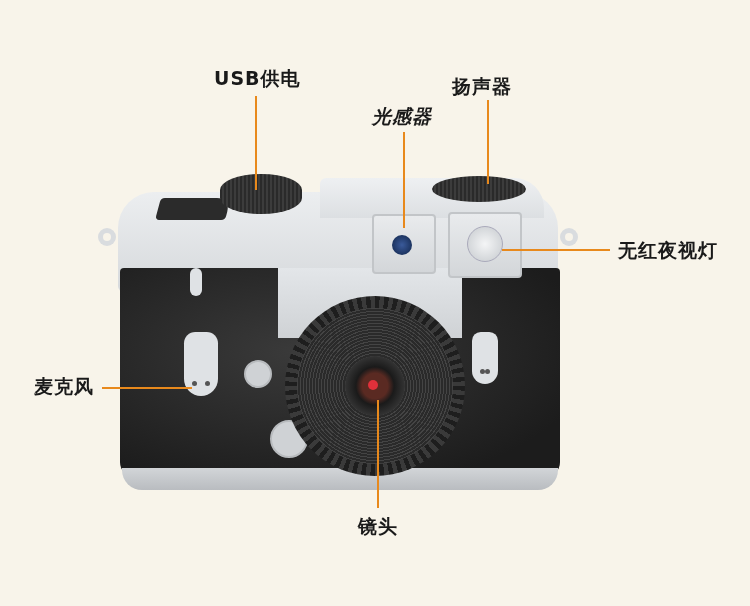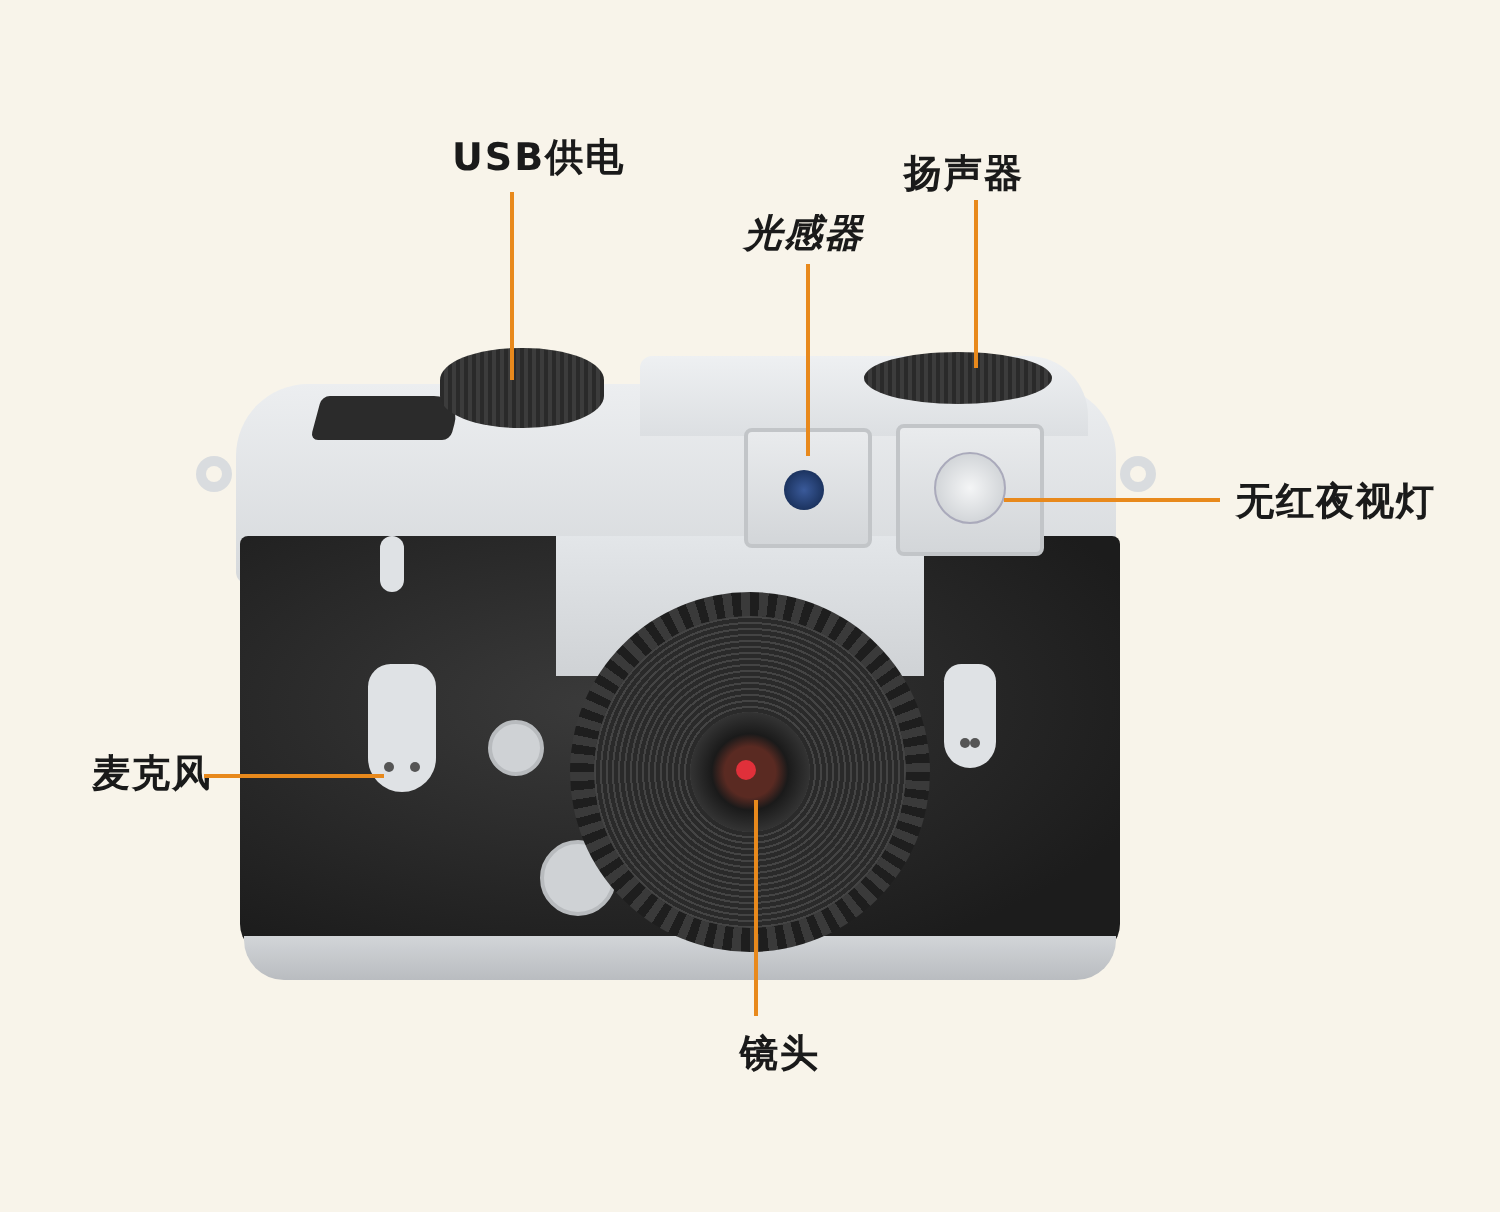--- a/index.html
+++ b/index.html
@@ -54,30 +54,30 @@
   <div class="abs strap strap-dots" style="left:472px;top:332px;width:26px;height:52px;"></div>
   <div class="abs knob" style="left:244px;top:360px;width:24px;height:24px;"></div>
   <div class="abs knob" style="left:270px;top:420px;width:34px;height:34px;"></div>
   <div class="abs" style="left:190px;top:268px;width:12px;height:28px;border-radius:6px;background:#dfe2e5;"></div>
 
   <div class="abs lens-outer"></div>
   <div class="abs lens-ring"></div>
   <div class="abs lens-inner"></div>
   <div class="abs lens-red"></div>
 
-  <div class="label" style="left:214px;top:66px;margin-left:12px;">USB供电</div>
+  <div class="label" style="left:214px;top:66px;">USB供电</div>
   <div class="vline" style="left:255px;top:96px;height:94px;"></div>
 
   <div class="label" style="left:452px;top:74px;font-family:Liberation Mono, monospace;">扬声器</div>
   <div class="vline" style="left:487px;top:100px;height:84px;"></div>
 
   <div class="label" style="left:372px;top:104px;font-style:italic;">光感器</div>
   <div class="vline" style="left:403px;top:132px;height:96px;"></div>
 
   <div class="label" style="left:618px;top:238px;text-align:center;">无红夜视灯</div>
   <div class="hline" style="left:502px;top:249px;width:108px;"></div>
 
-  <div class="label" style="left:34px;top:374px;margin-left:12px;">麦克风</div>
+  <div class="label" style="left:34px;top:374px;">麦克风</div>
   <div class="hline" style="left:102px;top:387px;width:90px;"></div>
 
-  <div class="label" style="left:370px;top:514px;">镜头</div>
+  <div class="label" style="left:358px;top:514px;">镜头</div>
   <div class="vline" style="left:377px;top:400px;height:108px;"></div>
 </div>
 
 </body></html>

